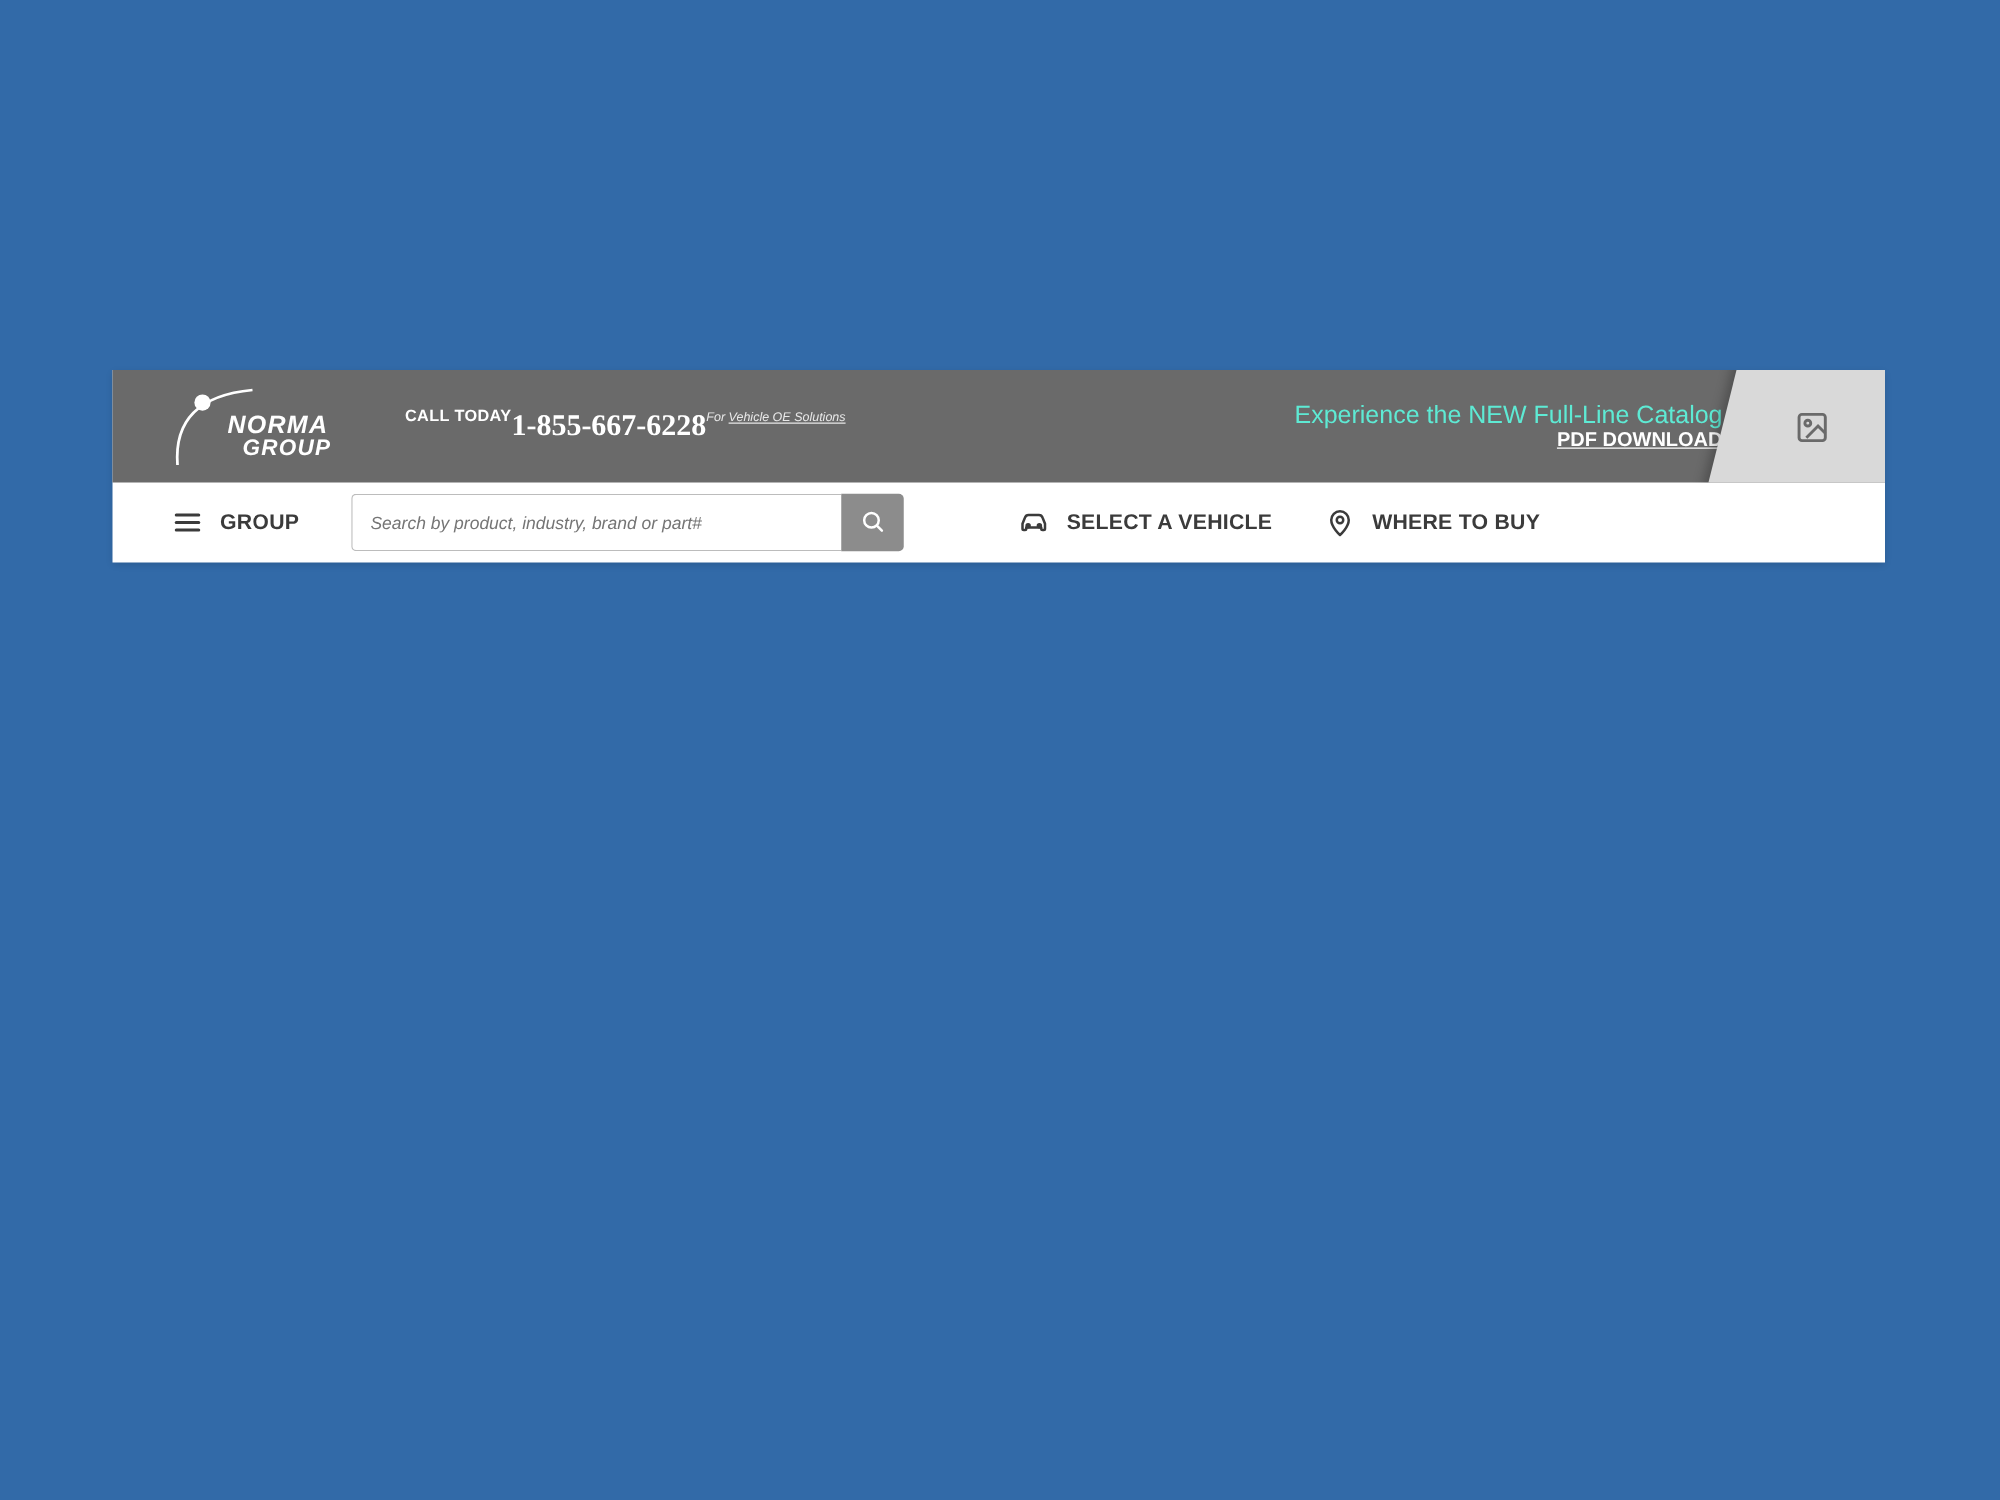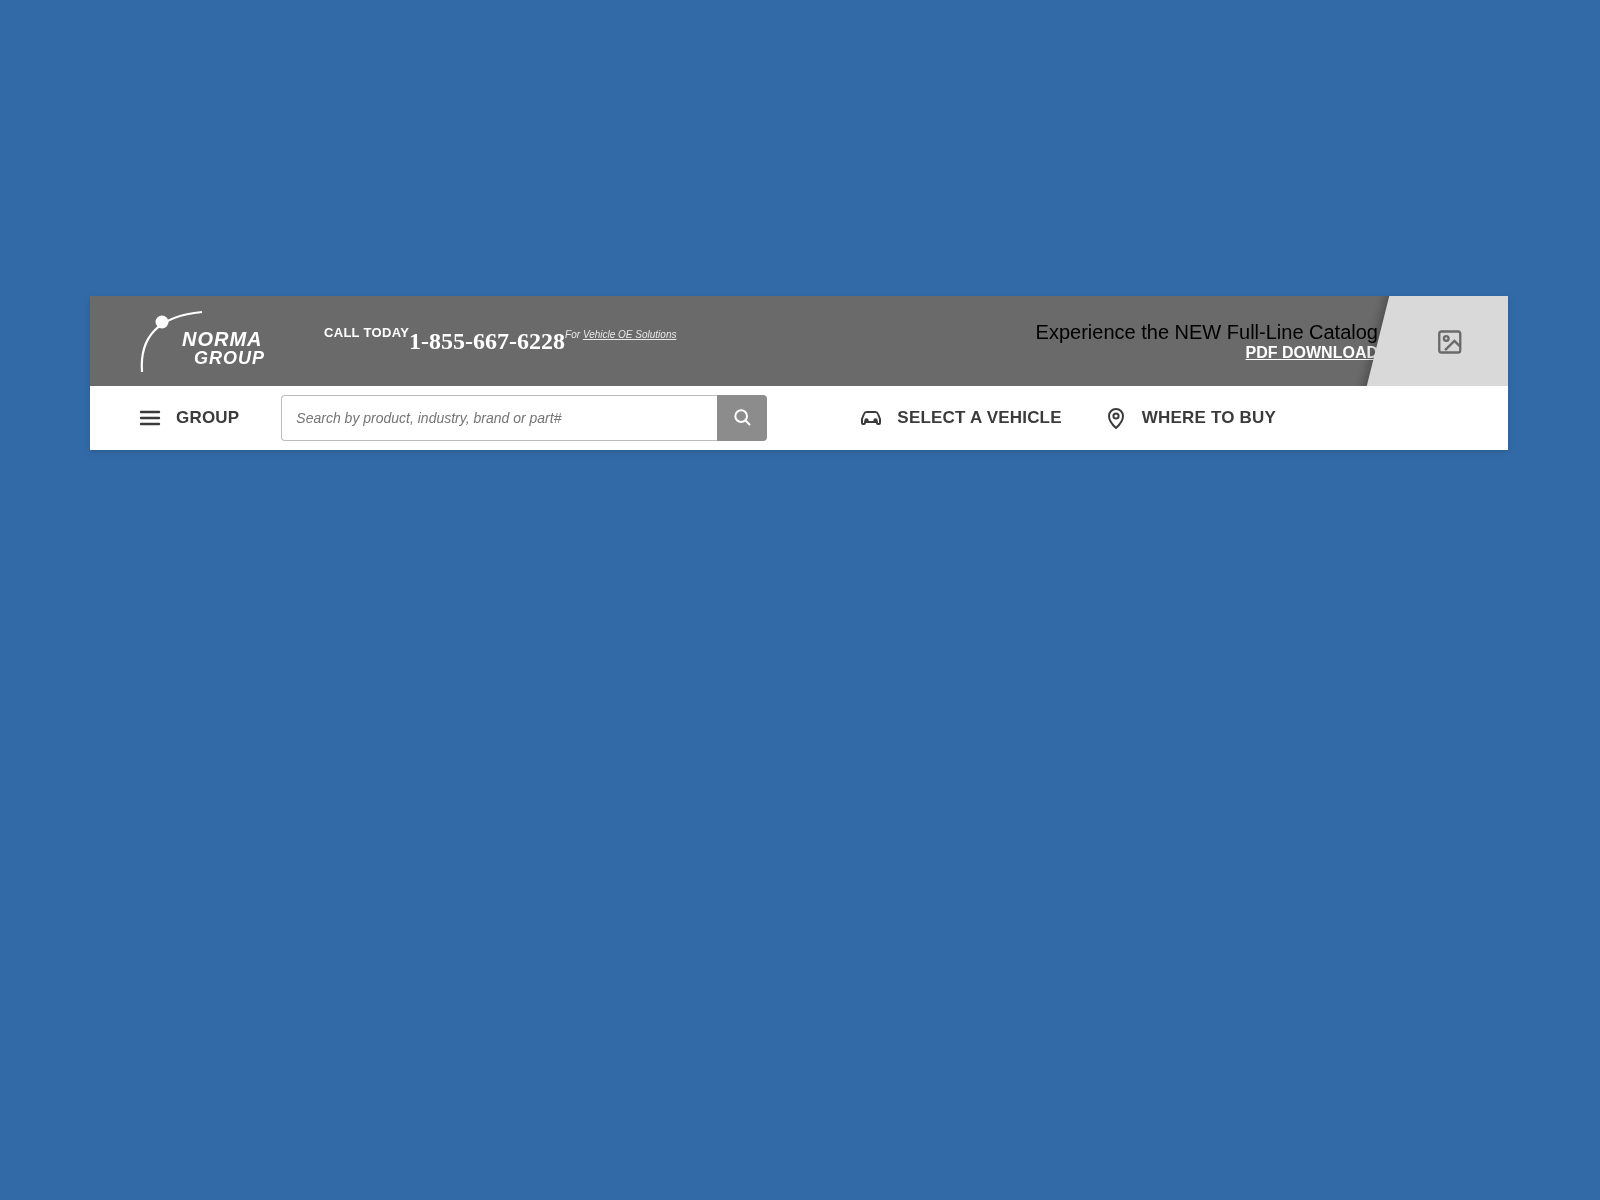--- a/index.html
+++ b/index.html
@@ -48,21 +48,21 @@
   .call-label { font-size: 13px; font-weight: 700; letter-spacing: .3px; }
   .call-phone { font-size: 24px; font-weight: 700; margin-top: 2px; font-family: Liberation Serif, serif; }
   .call-sub   { font-size: 10px; font-style: italic; margin-top: 3px; color: #e8e8e8; }
   .call-sub u { text-decoration: underline; cursor: pointer; }
 
   .catalog-block {
     margin-left: auto;
     text-align: right;
     padding-right: 130px;
   }
-  .catalog-line1 { font-size: 20px; color: #000000; }
+  .catalog-line1 { font-size: 20px; color: #5eead4; }
   .catalog-line2 { font-size: 16px; font-weight: 700; text-decoration: underline; cursor: pointer; }
 
   
   .slant {
     position: absolute;
     right: -30px;
     top: -6px;
     width: 160px;
     height: 102px;
     background: #d9d9d9;
@@ -98,21 +98,21 @@
     cursor: pointer;
     white-space: nowrap;
   }
   .nav-item .ico { width: 24px; height: 24px; color: #3b3b3b; flex:0 0 auto; }
   .nav-item .ico svg { width:100%; height:100%; display:block; }
 
   .search-wrap {
     display: flex;
     align-items: center;
     height: 46px;
-    width: 486px;
+    width: 442px;
   }
   .search-input {
     flex: 1;
     height: 100%;
     border: 1px solid #bcbcbc;
     border-right: none;
     border-radius: 4px 0 0 4px;
     padding: 0 14px;
     font-size: 14px;
     font-style: italic;

